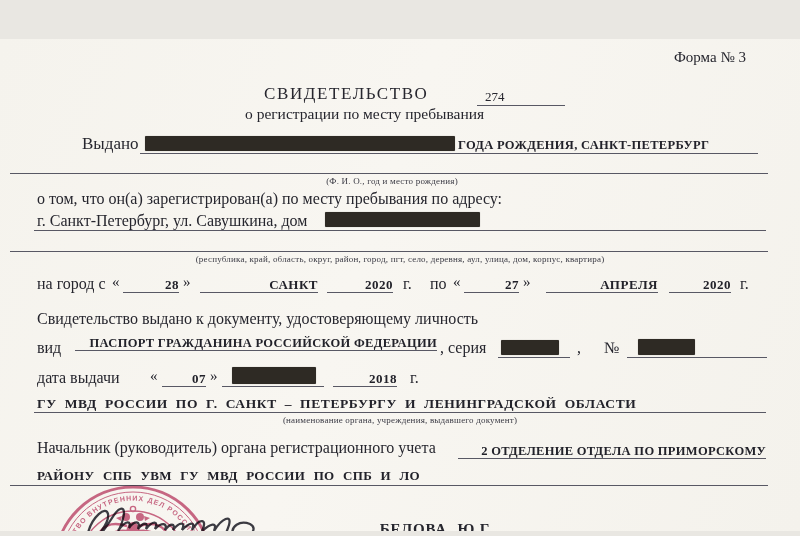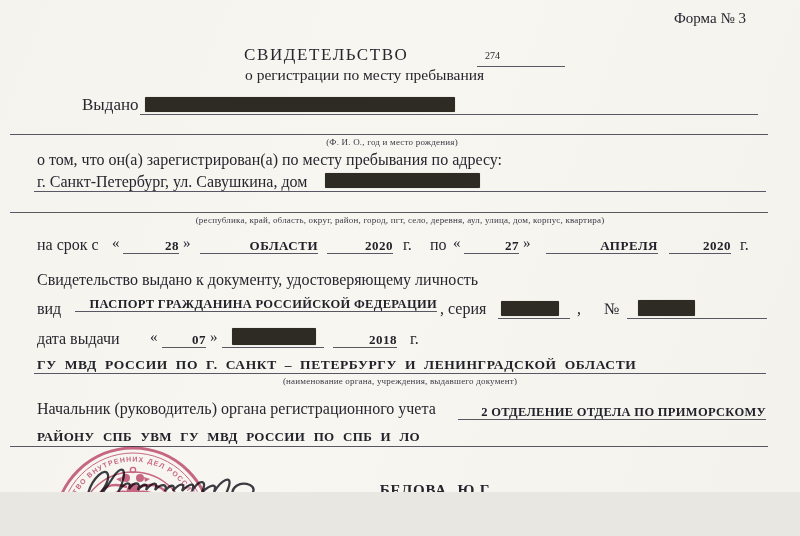--- a/index.html
+++ b/index.html
@@ -2,70 +2,72 @@
 <html><head>
 <meta charset="utf-8">
 <style>
   html,body{margin:0;padding:0;background:#e9e7e2;}
   #page{
     position:relative;width:800px;height:492px;overflow:hidden;
     background:#f7f5f0;
     background-image:linear-gradient(110deg, #f5f3ed 0%, #f8f6f1 45%, #f4f2ec 100%);
     font-family:"Liberation Serif", serif;
     color:#26262e;
+    margin-top:39px;
   }
   .abs{position:absolute;}
   .txt{font-size:16px;line-height:19px;color:#26262e;}
   .lbl17{font-size:17px;}
   .cap{font-size:9px;line-height:10px;color:#3a3a44;text-align:center;letter-spacing:0.2px;}
   .rule{border-bottom:1.2px solid #585864;}
   .cell{border-bottom:1.2px solid #585864;text-align:right;}
   .bval{font-weight:bold;font-size:12.5px;letter-spacing:0.3px;color:#22222a;}
   .bnum{font-weight:bold;font-size:13px;letter-spacing:0.5px;color:#22222a;}
   .redact{background:#2e2a24;border-radius:1px;box-shadow:0 0 1px rgba(0,0,0,.4);}
   .quote{font-size:15px;}
   #stamp,#signature{mix-blend-mode:multiply;pointer-events:none;}
 </style>
 </head>
 <body>
 
 <div id="page">
 
   <div class="abs" style="left:660px;top:10px;width:100px;text-align:center;font-size:15px;">Форма № 3</div>
 
-  <div class="abs" style="left:244px;top:45px;font-size:17px;letter-spacing:1.6px;">СВИДЕТЕЛЬСТВО</div>
+  <div class="abs" style="left:264px;top:45px;font-size:17px;letter-spacing:1.6px;">СВИДЕТЕЛЬСТВО</div>
   <div class="abs rule" style="left:477px;top:45px;width:88px;height:21px;">
-    <span class="abs" style="left:8px;top:5px;font-size:10px;">274</span>
+    <span class="abs" style="left:8px;top:5px;font-size:13px;">274</span>
   </div>
   <div class="abs" style="left:245px;top:66px;font-size:15.5px;text-align:right;">о регистрации по месту пребывания</div>
 
   <div class="abs lbl17" style="left:82px;top:95px;">Выдано</div>
   <div class="abs rule" style="left:140px;top:93px;width:618px;height:21px;"></div>
   <div class="abs redact" style="left:145px;top:97px;width:310px;height:15px;"></div>
+  <div class="abs bval" style="left:458px;top:99px;">ГОДА РОЖДЕНИЯ, САНКТ-ПЕТЕРБУРГ</div>
 
   <div class="abs rule" style="left:10px;top:115px;width:758px;height:19px;"></div>
   <div class="abs cap" style="left:242px;top:137px;width:300px;">(Ф. И. О., год и место рождения)</div>
 
   <div class="abs txt" style="left:37px;top:150px;">о том, что он(а) зарегистрирован(а) по месту пребывания по адресу:</div>
 
   <div class="abs rule" style="left:34px;top:171px;width:732px;height:20px;"></div>
   <div class="abs txt" style="left:37px;top:172px;">г. Санкт-Петербург, ул. Савушкина, дом</div>
   <div class="abs redact" style="left:325px;top:173px;width:155px;height:15px;"></div>
 
   <div class="abs rule" style="left:10px;top:194px;width:758px;height:18px;"></div>
   <div class="abs cap" style="left:88px;top:215px;width:624px;">(республика, край, область, округ, район, город, пгт, село, деревня, аул, улица, дом, корпус, квартира)</div>
 
-  <div class="abs txt" style="left:37px;top:235px;">на срок с</div>
+  <div class="abs txt" style="left:37px;top:235px;">на город с</div>
   <span class="abs quote" style="left:112px;top:235px;">«</span>
   <div class="abs cell" style="left:123px;top:233px;width:56px;height:20px;">
     <span class="bnum" style="position:relative;top:3px;">28</span>
   </div>
   <span class="abs quote" style="left:183px;top:235px;">»</span>
   <div class="abs cell" style="left:200px;top:233px;width:118px;height:20px;">
-    <span class="bnum" style="position:relative;top:3px;">ОБЛАСТИ</span>
+    <span class="bnum" style="position:relative;top:3px;">САНКТ</span>
   </div>
   <div class="abs cell" style="left:327px;top:233px;width:66px;height:20px;">
     <span class="bnum" style="position:relative;top:3px;">2020</span>
   </div>
   <div class="abs txt" style="left:403px;top:235px;">г.</div>
   <div class="abs txt" style="left:430px;top:235px;">по</div>
   <span class="abs quote" style="left:453px;top:235px;">«</span>
   <div class="abs cell" style="left:464px;top:233px;width:55px;height:20px;">
     <span class="bnum" style="position:relative;top:3px;">27</span>
   </div>

